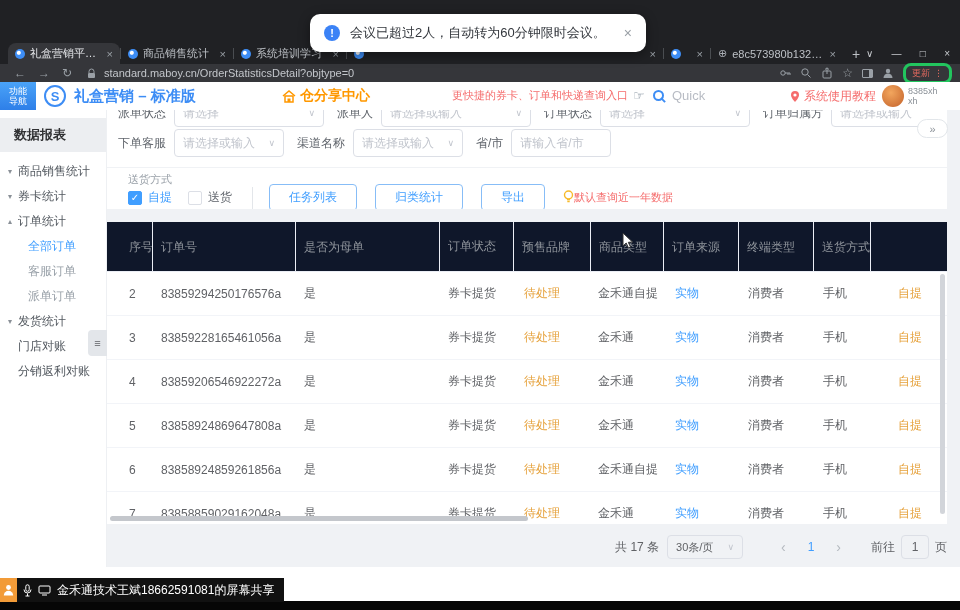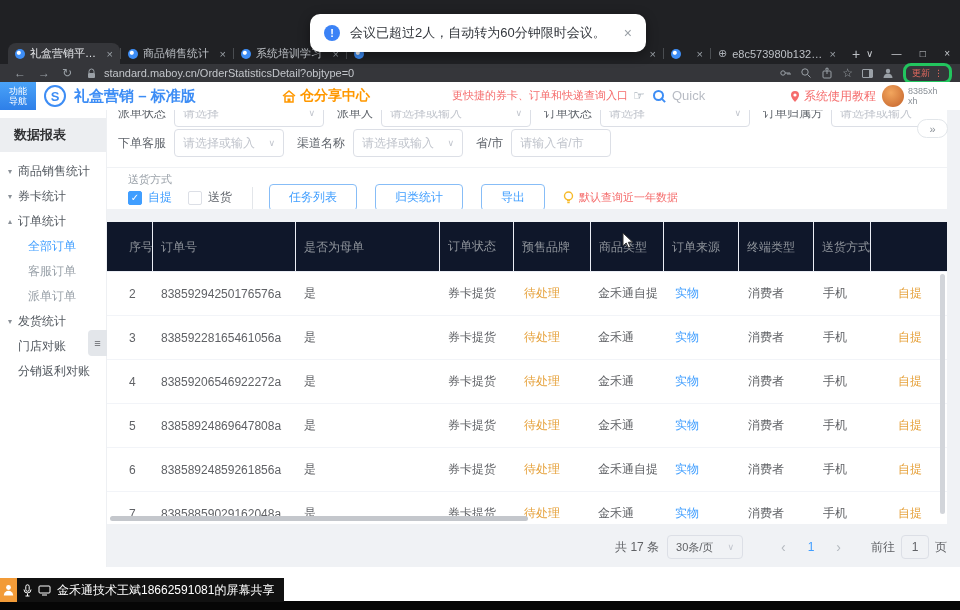--- a/index.html
+++ b/index.html
@@ -73,21 +73,21 @@
   .filter-divider { position:absolute; top:57px; left:0; width:840px; height:1px; background:#f0f2f5; }
   .delivery-label { position:absolute; top:62px; left:21px; font-size:11px; color:#99a0a8; }
   .delivery-row { position:absolute; top:74px; left:21px; height:27px; display:flex; align-items:center; }
   .chk { display:flex; align-items:center; margin-right:16px; cursor:pointer; }
   .chk-box { width:14px; height:14px; border:1px solid #dcdfe6; border-radius:2px; background:#fff; color:#fff; font-size:10px; line-height:12px; text-align:center; margin-right:6px; }
   .chk.on .chk-box { background:#409eff; border-color:#409eff; }
   .chk-label { font-size:12px; color:#5f646b; }
   .chk.on .chk-label { color:#409eff; }
   .v-div { width:1px; height:22px; background:#e3e6ea; margin:0 16px 0 4px; }
   .tbtn { height:27px; padding:0 19px; margin-right:18px; background:#fff; border:1px solid #87bdf7; border-radius:4px; color:#409eff; font-size:12px; font-family:inherit; cursor:pointer; }
-  .hint { display:flex; align-items:center; gap:5px; font-size:11px; color:#f56c6c; }
+  .hint { display:flex; font-size:11px; color:#f56c6c; }
   .expand-pill { position:absolute; top:9px; left:810px; width:31px; height:19px; background:#fff; border:1px solid #e2e6ea; border-radius:10px; color:#8a9097; font-size:11px; display:flex; align-items:center; justify-content:center; }
 
   
   .table-panel { position:absolute; top:112px; left:0; width:840px; height:302px; background:#fff; overflow:hidden; }
   .thead { height:50px; display:flex; align-items:center; padding-left:14px; background:#0f172a; border-bottom:1px solid #ebeef5; }
   .th { font-size:12px; color:#8f949b; padding-left:8px; height:50px; line-height:50px; border-right:1px solid #ebeef5; white-space:nowrap; overflow:hidden; flex:none; }
   .trow { height:44px; display:flex; align-items:center; padding-left:14px; border-bottom:1px solid #f2f4f8; }
   .td { font-size:12px; color:#606266; padding-left:8px; white-space:nowrap; overflow:hidden; flex:none; }
   .td.c-status, .td.c-orange { color:#e6a23c; }
   .td.c-link { color:#409eff; cursor:pointer; }

